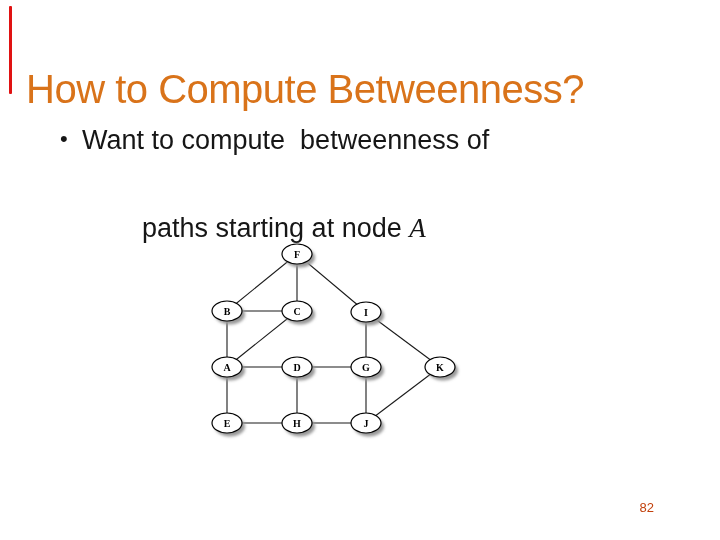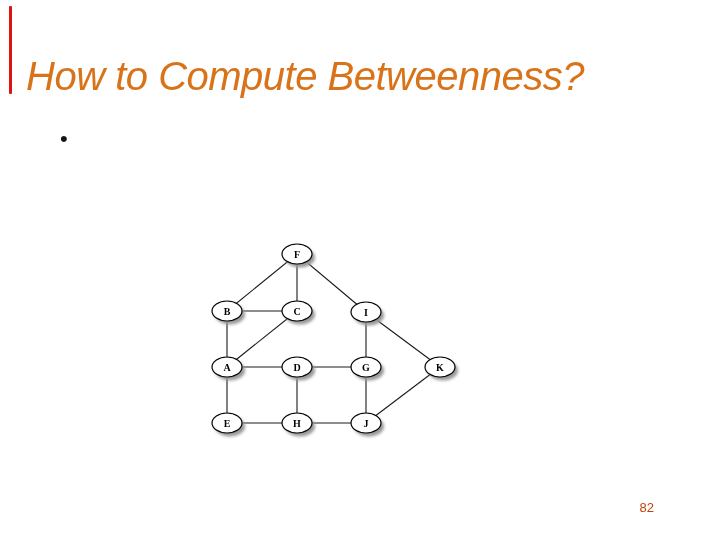--- a/index.html
+++ b/index.html
@@ -9,25 +9,24 @@
     font-family:"Liberation Sans", sans-serif;
   }
   .slide{position:absolute;inset:0;background:#ffffff;}
 
   .ink-stroke{
     position:absolute;left:9px;top:6px;width:3px;height:88px;
     border-radius:1px;
   }
 
   .slide-title{
-    position:absolute;left:0;top:27px;width:610px;
+    position:absolute;left:0;top:40px;width:610px;
     text-align:center;
     font-size:40px;font-weight:400;letter-spacing:-0.5px;
     white-space:nowrap;
-    font-style:italic;
   }
 
   .bullet-block{
     position:absolute;left:60px;top:118px;width:560px;
     color:#161616;
   }
   .bullet-row{display:flex;align-items:flex-start;}
   .bullet-marker{
     font-size:22px;line-height:42px;width:22px;flex:0 0 22px;
   }
@@ -53,20 +52,23 @@
 
 <div class="slide">
 
   <div class="ink-stroke" style="background: rgb(224, 18, 18);"></div>
 
   <h1 class="slide-title" style="color: rgb(217, 115, 26);">How to Compute Betweenness?</h1>
 
   <div class="bullet-block">
     <div class="bullet-row">
       <span class="bullet-marker">•</span>
+      <span class="bullet-text"><span>Want to compute  betweenness of</span><br>
+        <span>paths starting at node </span><span class="math-var">A</span>
+      </span>
     </div>
   </div>
 
   <div class="graph-wrap">
     <svg width="320" height="230" viewBox="0 0 320 230" xmlns="http://www.w3.org/2000/svg">
       <defs>
         <filter id="nodeShadowBlur" x="-50%" y="-50%" width="200%" height="200%">
           <feGaussianBlur stdDeviation="1.6"></feGaussianBlur>
         </filter>
       </defs>

